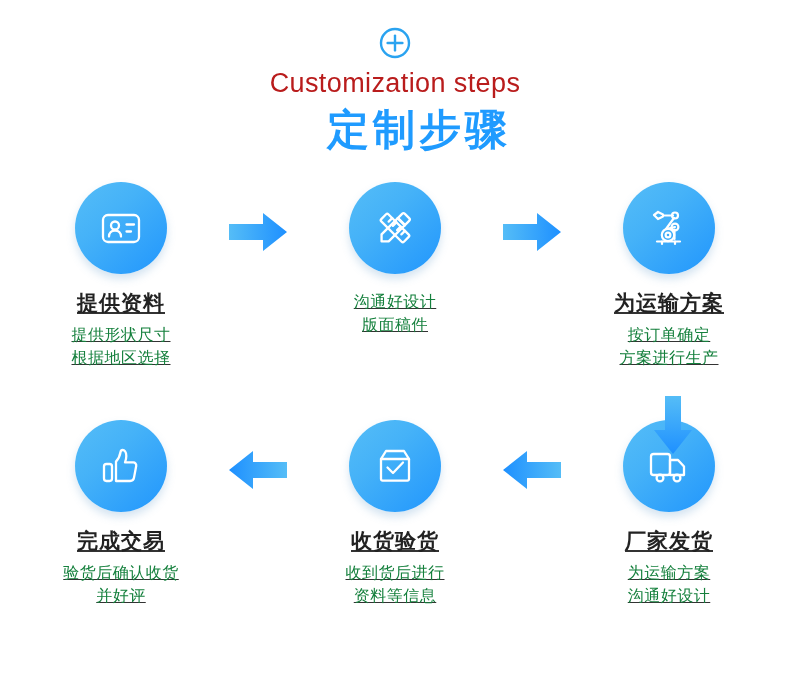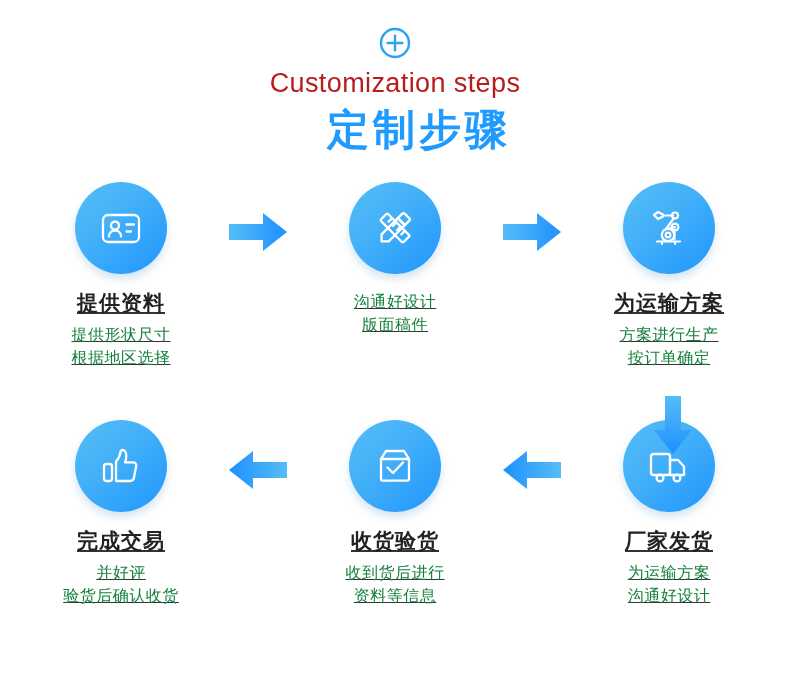--- a/index.html
+++ b/index.html
@@ -230,22 +230,22 @@
             <line x1="30.5" y1="26.5" x2="30.5" y2="36"></line>
 
             <line x1="13" y1="38.5" x2="36" y2="38.5"></line>
             <line x1="18" y1="38.5" x2="18" y2="41"></line>
             <line x1="31" y1="38.5" x2="31" y2="41"></line>
           </svg>
         </span>
       </div>
       <div class="step-title">为运输方案</div>
       <div class="step-desc">
+        <div>按订单确定</div>
         <div>方案进行生产</div>
-        <div>按订单确定</div>
       </div>
     </div>
   </div>
 
   <div class="arrow-down-wrap">
     <div class="arrow-down-inner">
       <div class="arrow-down-pos">
         <svg width="44" height="62" viewBox="0 0 44 62">
           <defs>
             <linearGradient id="agD1" x1="0" y1="0" x2="0" y2="1">
@@ -265,22 +265,22 @@
       <div class="circle">
         <span>
           <svg width="50" height="50" viewBox="0 0 50 50" fill="none" stroke="#ffffff" stroke-width="2.3" stroke-linecap="round" stroke-linejoin="round">
             <rect x="8" y="23" width="8" height="17" rx="2.4"></rect>
             <path d="M20 40 h14 a4 4 0 0 0 4-3.4 l2.2-11.6 a3 3 0 0 0 -3-3.6 h-8.2 c0 0 1.3-3.2 1.3-6.4 C30.3 11 28.4 9 26.6 9 c-1.1 0-1.8 0.7-2 1.8 -0.7 4.4 -2.4 7.4 -4.6 9.8 Z"></path>
           </svg>
         </span>
       </div>
       <div class="step-title">完成交易</div>
       <div class="step-desc">
+        <div>验货后确认收货</div>
         <div>并好评</div>
-        <div>验货后确认收货</div>
       </div>
     </div>
 
     <div class="arrow-h">
       <svg width="62" height="44" viewBox="0 0 62 44">
         <defs>
           <linearGradient id="agL1" x1="1" y1="0" x2="0" y2="0">
             <stop offset="0" stop-color="#55BDF7"></stop>
             <stop offset="1" stop-color="#1E90FF"></stop>
           </linearGradient>

